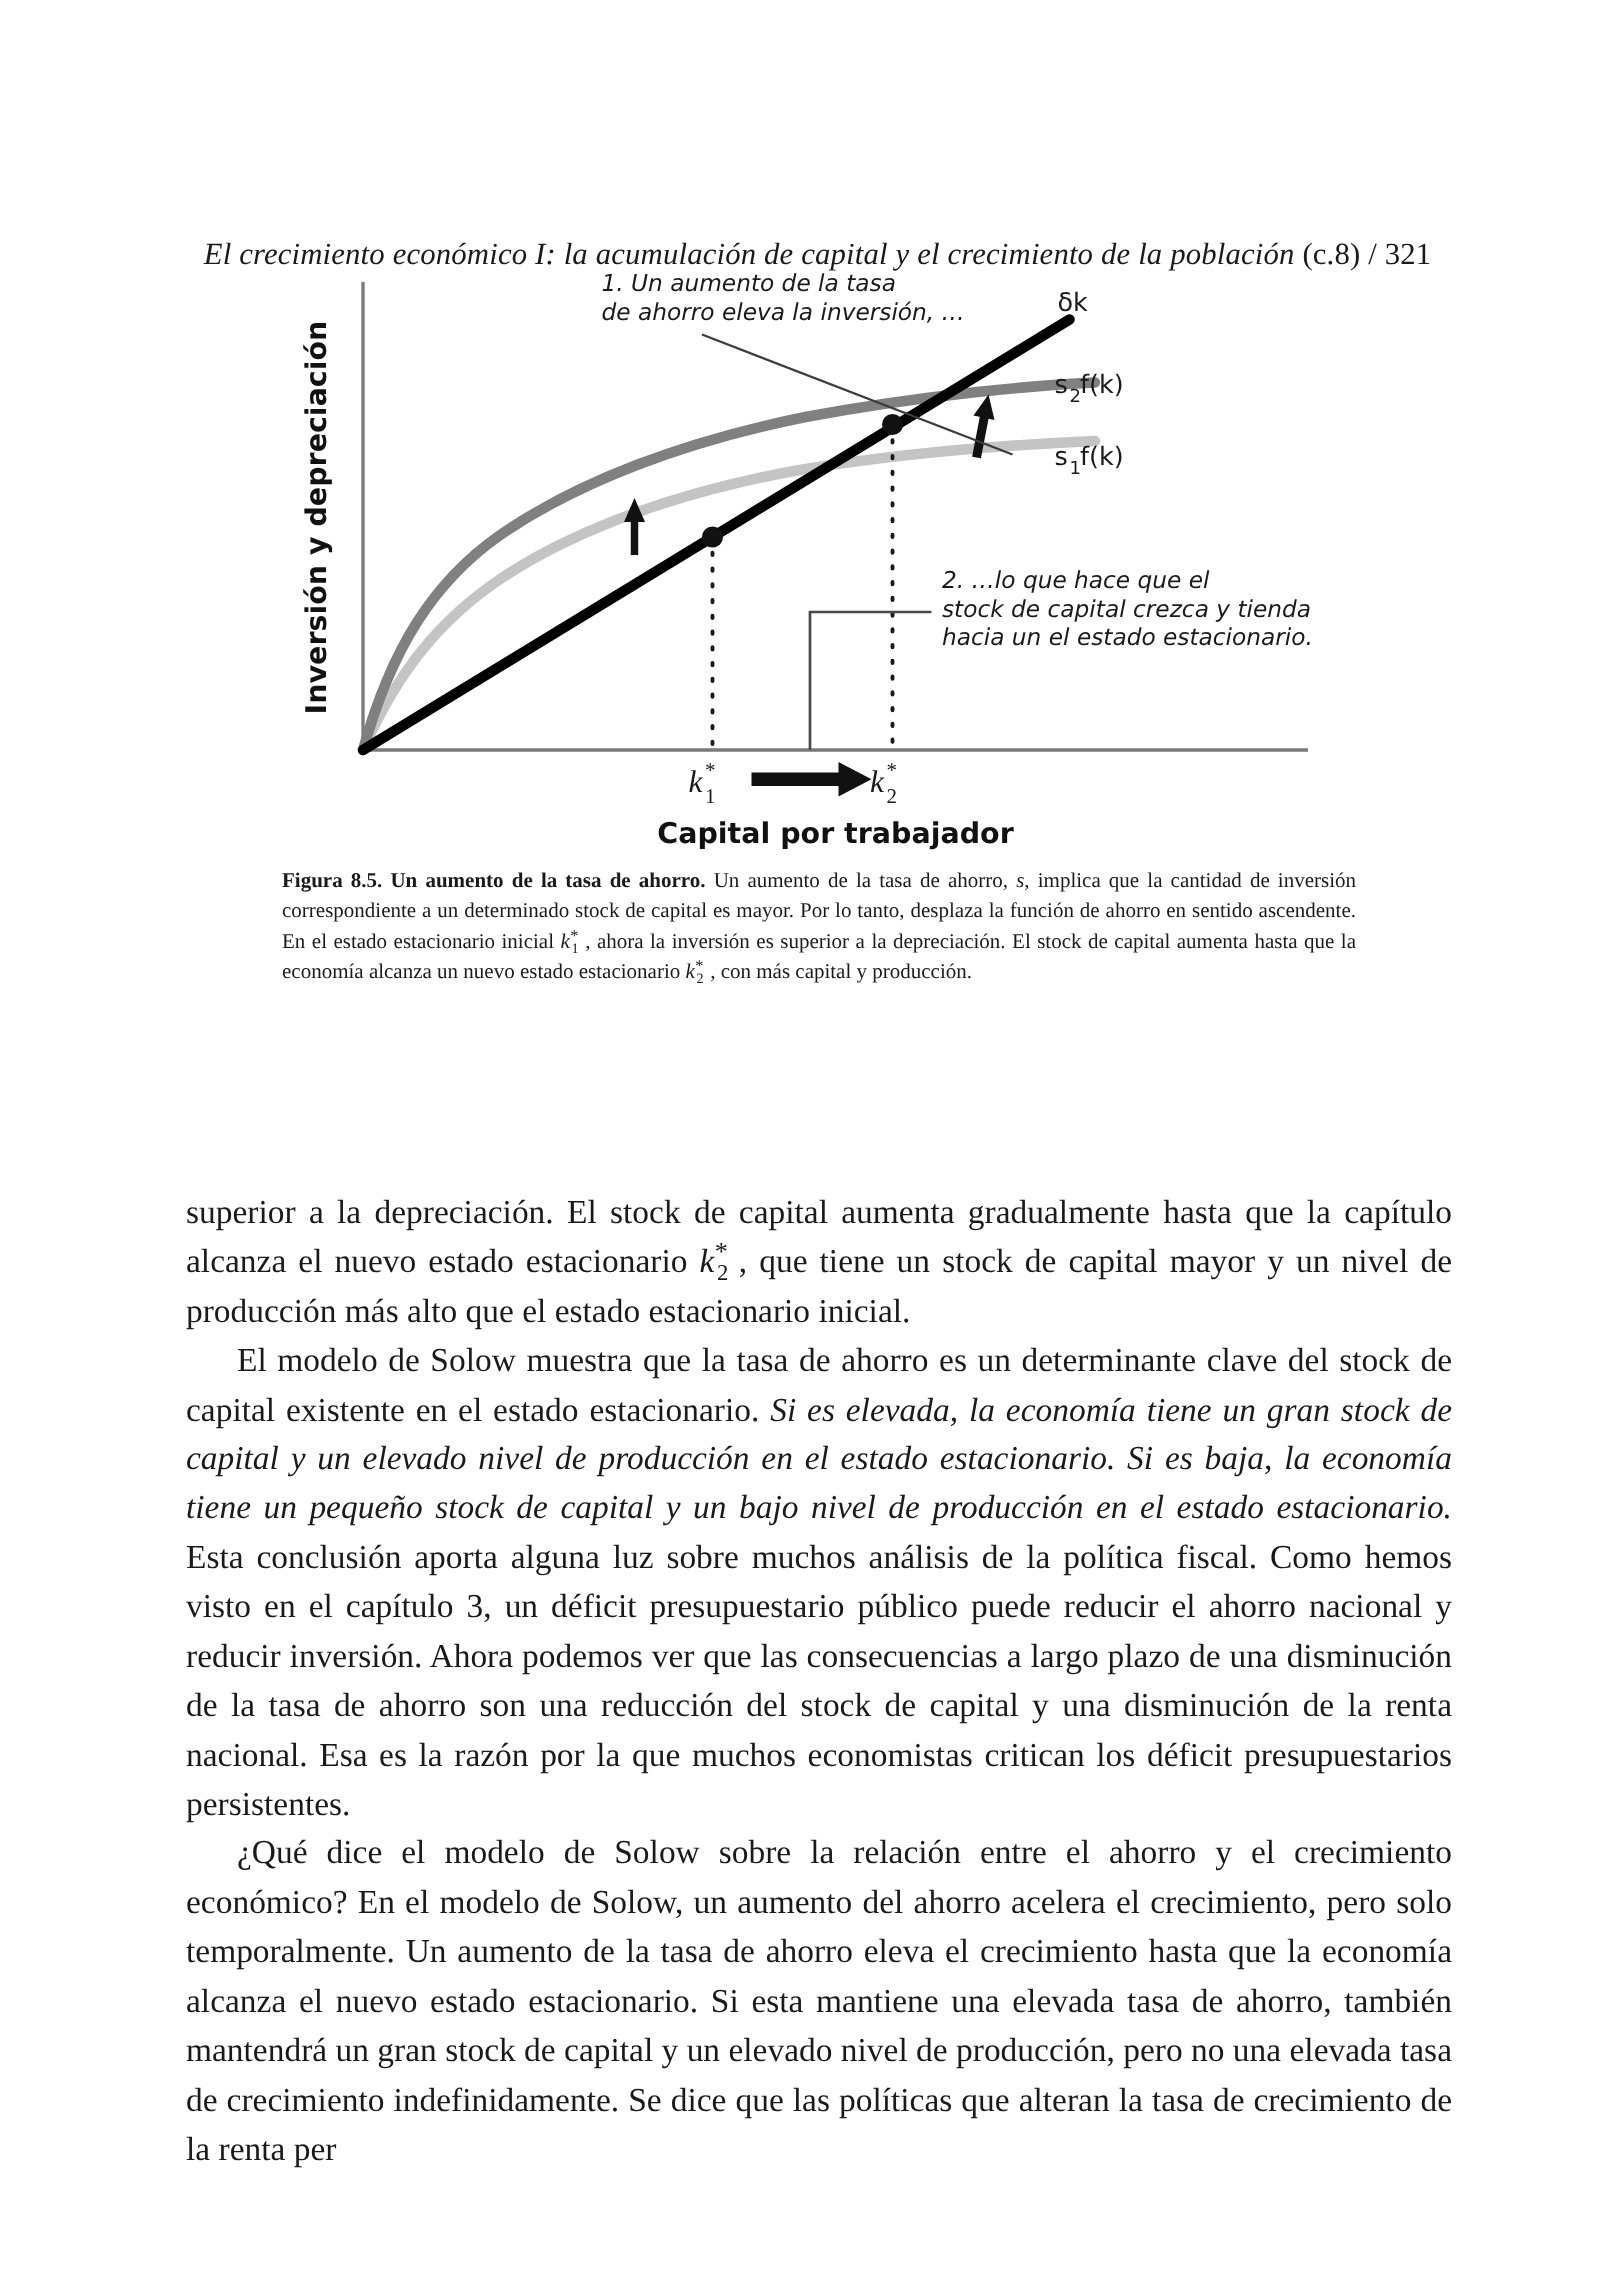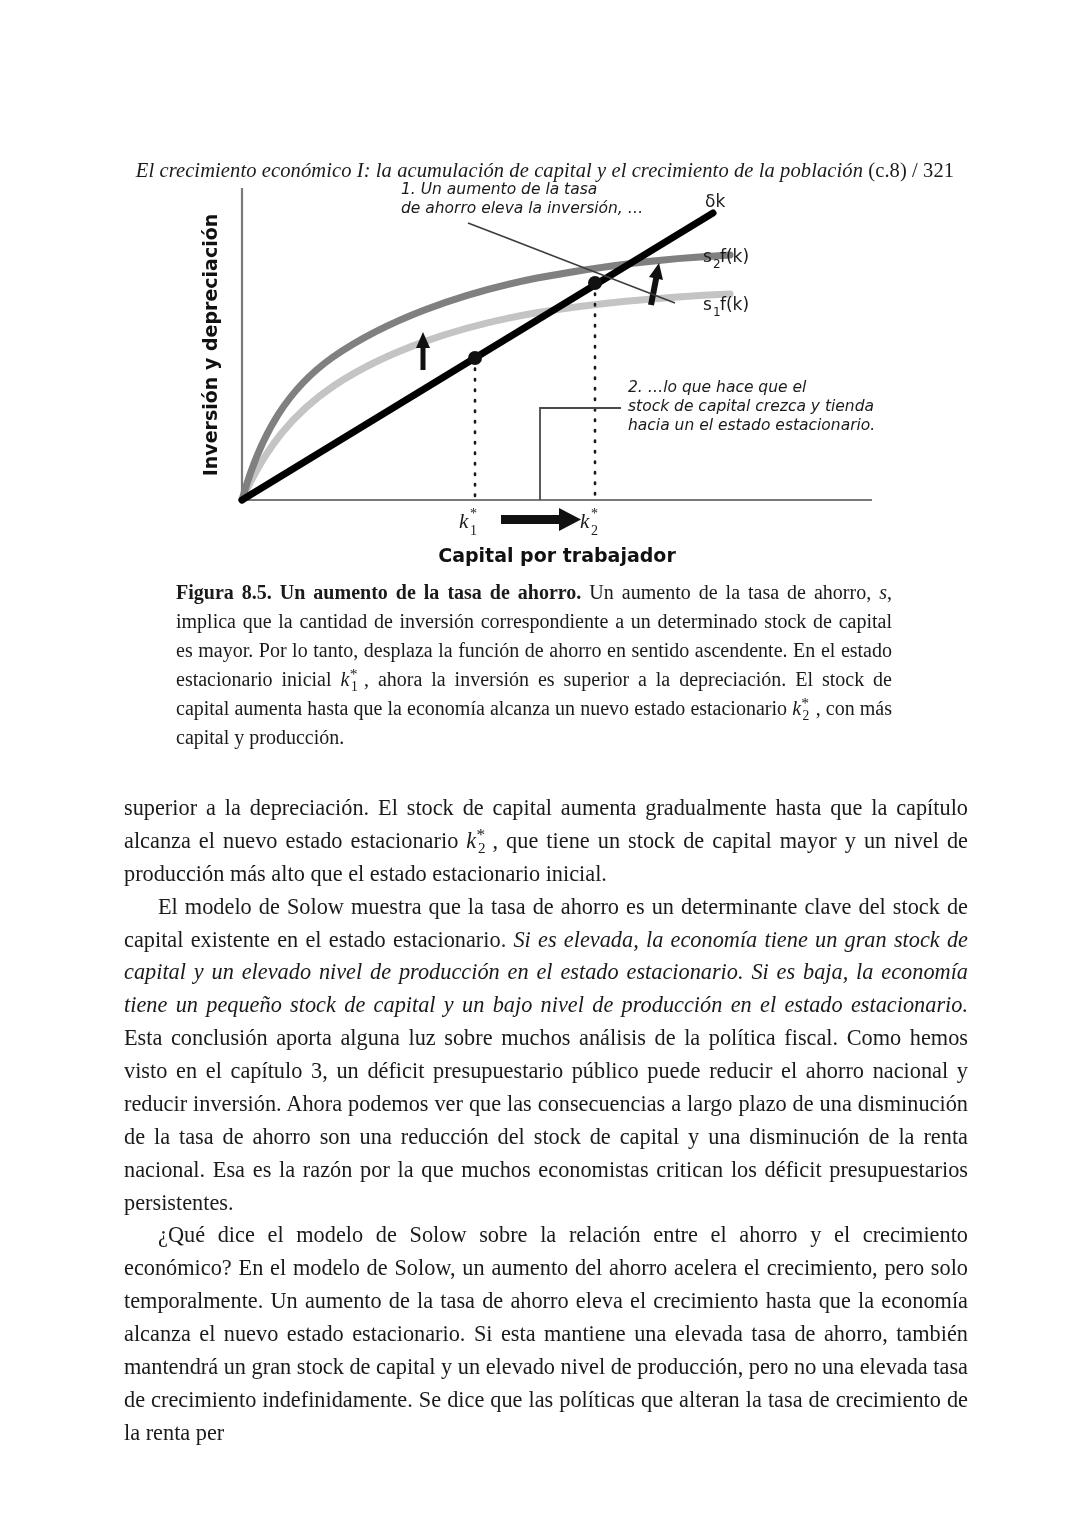--- a/index.html
+++ b/index.html
@@ -80,24 +80,24 @@
   .axis-title {
     font-family: "DejaVu Sans", sans-serif;
     font-weight: bold;
     font-size: 19px;
     fill: #111111;
   }
 
   
   #figure-caption {
     position: absolute;
-    left: 176px;
+    left: 188px;
     top: 578px;
     width: 716px;
-    font-size: 20px;
+    font-size: 14px;
     line-height: 1.455;
     text-align: justify;
     text-justify: inter-word;
   }
   #figure-caption b { font-weight: bold; }
   #figure-caption i { font-style: italic; }
 
   
   #body-text {
     position: absolute;

